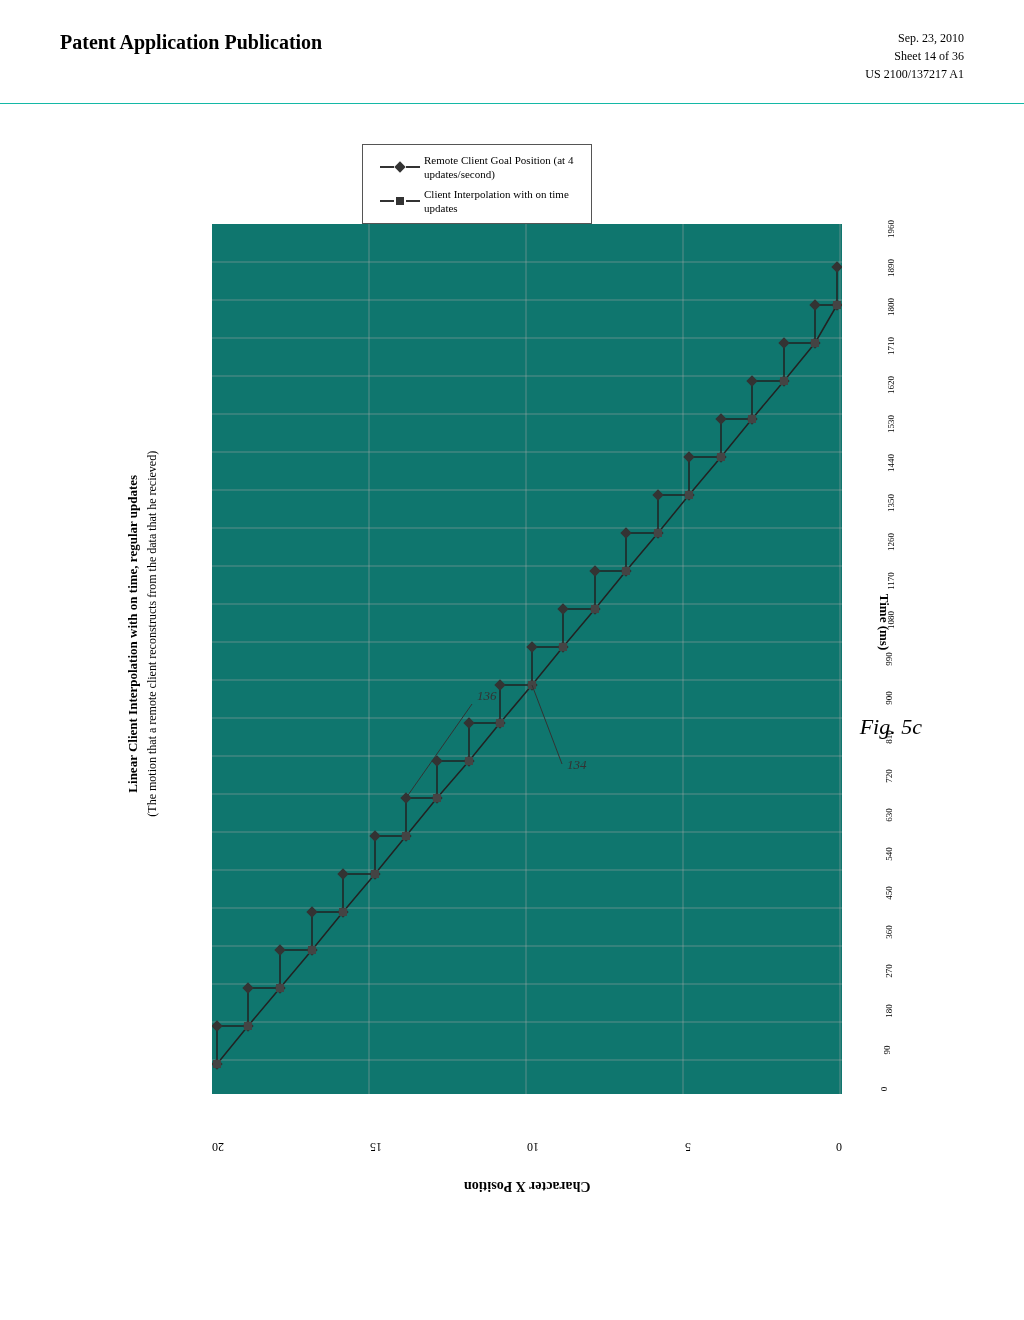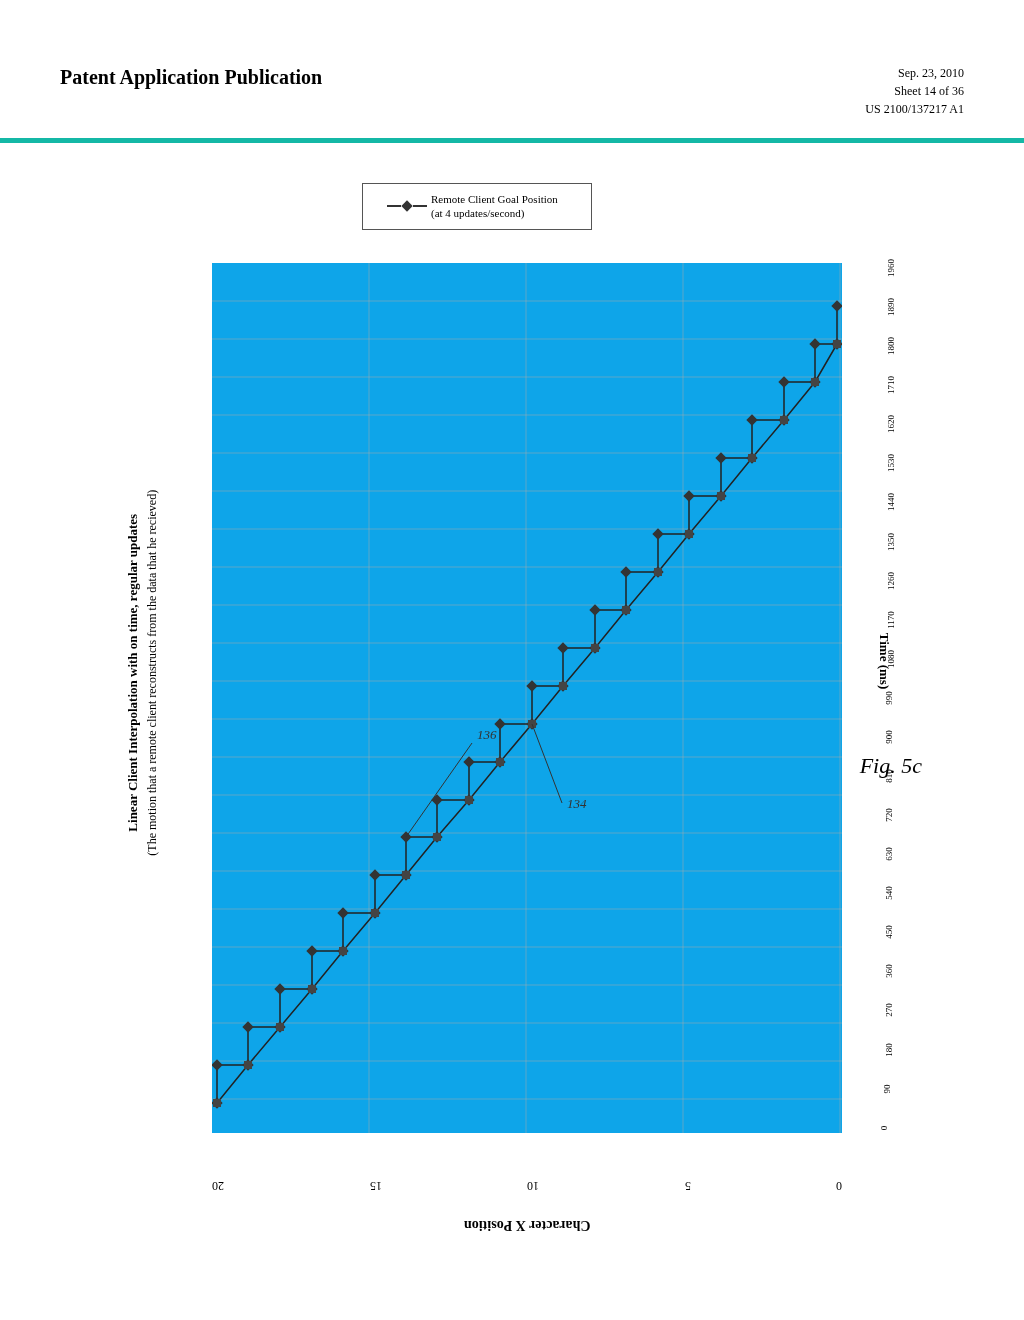--- a/index.html
+++ b/index.html
@@ -8,22 +8,22 @@
       height: 1320px;
       background: #ffffff;
       font-family: 'Times New Roman', Times, serif;
       position: relative;
       overflow: hidden;
     }
     .page-header {
       display: flex;
       justify-content: space-between;
       align-items: flex-start;
-      padding: 64px 60px 20px 60px;
-      border-bottom: 5px solid #14b8a6;
+      padding: 29px 60px 20px 60px;
+      border-bottom: 1px solid #14b8a6;
     }
     .header-left {
       font-size: 20px;
       font-weight: bold;
       line-height: 1.3;
     }
     .header-right {
       font-size: 12px;
       text-align: right;
       line-height: 1.5;
@@ -42,21 +42,21 @@
       margin: 0 auto;
     }
     
     .legend-box {
       position: absolute;
       top: 10px;
       left: 280px;
       width: 230px;
       border: 1px solid #555;
       background: #fff;
-      padding: 8px 24px;
+      padding: 8px 17px;
       font-size: 11px;
       z-index: 10;
     }
     .legend-item {
       display: flex;
       align-items: center;
       margin-bottom: 5px;
       font-size: 11px;
       line-height: 1.3;
     }
@@ -91,21 +91,21 @@
     .plot-container {
       position: absolute;
       left: 130px;
       top: 90px;
       width: 630px;
       height: 870px;
     }
     .plot-bg {
       width: 100%;
       height: 100%;
-      background: #0ea5e9;
+      background: #0f766e;
       position: relative;
     }
     
     .time-label {
       position: absolute;
       right: 30px;
       top: 480px;
       font-size: 13px;
       font-weight: bold;
       transform: rotate(90deg);
@@ -146,20 +146,28 @@
   <div class="chart-area">
 
     <div class="legend-box">
       <div class="legend-item">
         <div style="display:flex;align-items:center;margin-right:4px;">
           <div style="width:14px;height:2px;background:#333;"></div>
           <div style="width:8px;height:8px;background:#333;transform:rotate(45deg);margin:0 2px;"></div>
           <div style="width:14px;height:2px;background:#333;"></div>
         </div>
         <span>Remote Client Goal Position (at 4 updates/second)</span>
+      </div>
+      <div class="legend-item">
+        <div style="display:flex;align-items:center;margin-right:4px;">
+          <div style="width:14px;height:2px;background:#333;"></div>
+          <div style="width:8px;height:8px;background:#333;margin:0 2px;"></div>
+          <div style="width:14px;height:2px;background:#333;"></div>
+        </div>
+        <span>Client Interpolation with on time updates</span>
       </div>
     </div>
 
     <div class="y-axis-label-container">
       <div class="y-axis-label">
         <div class="main-label">Linear Client Interpolation with on time, regular updates</div>
         <div class="sub-label">(The motion that a remote client reconstructs from the data that he recieved)</div>
       </div>
     </div>
 

